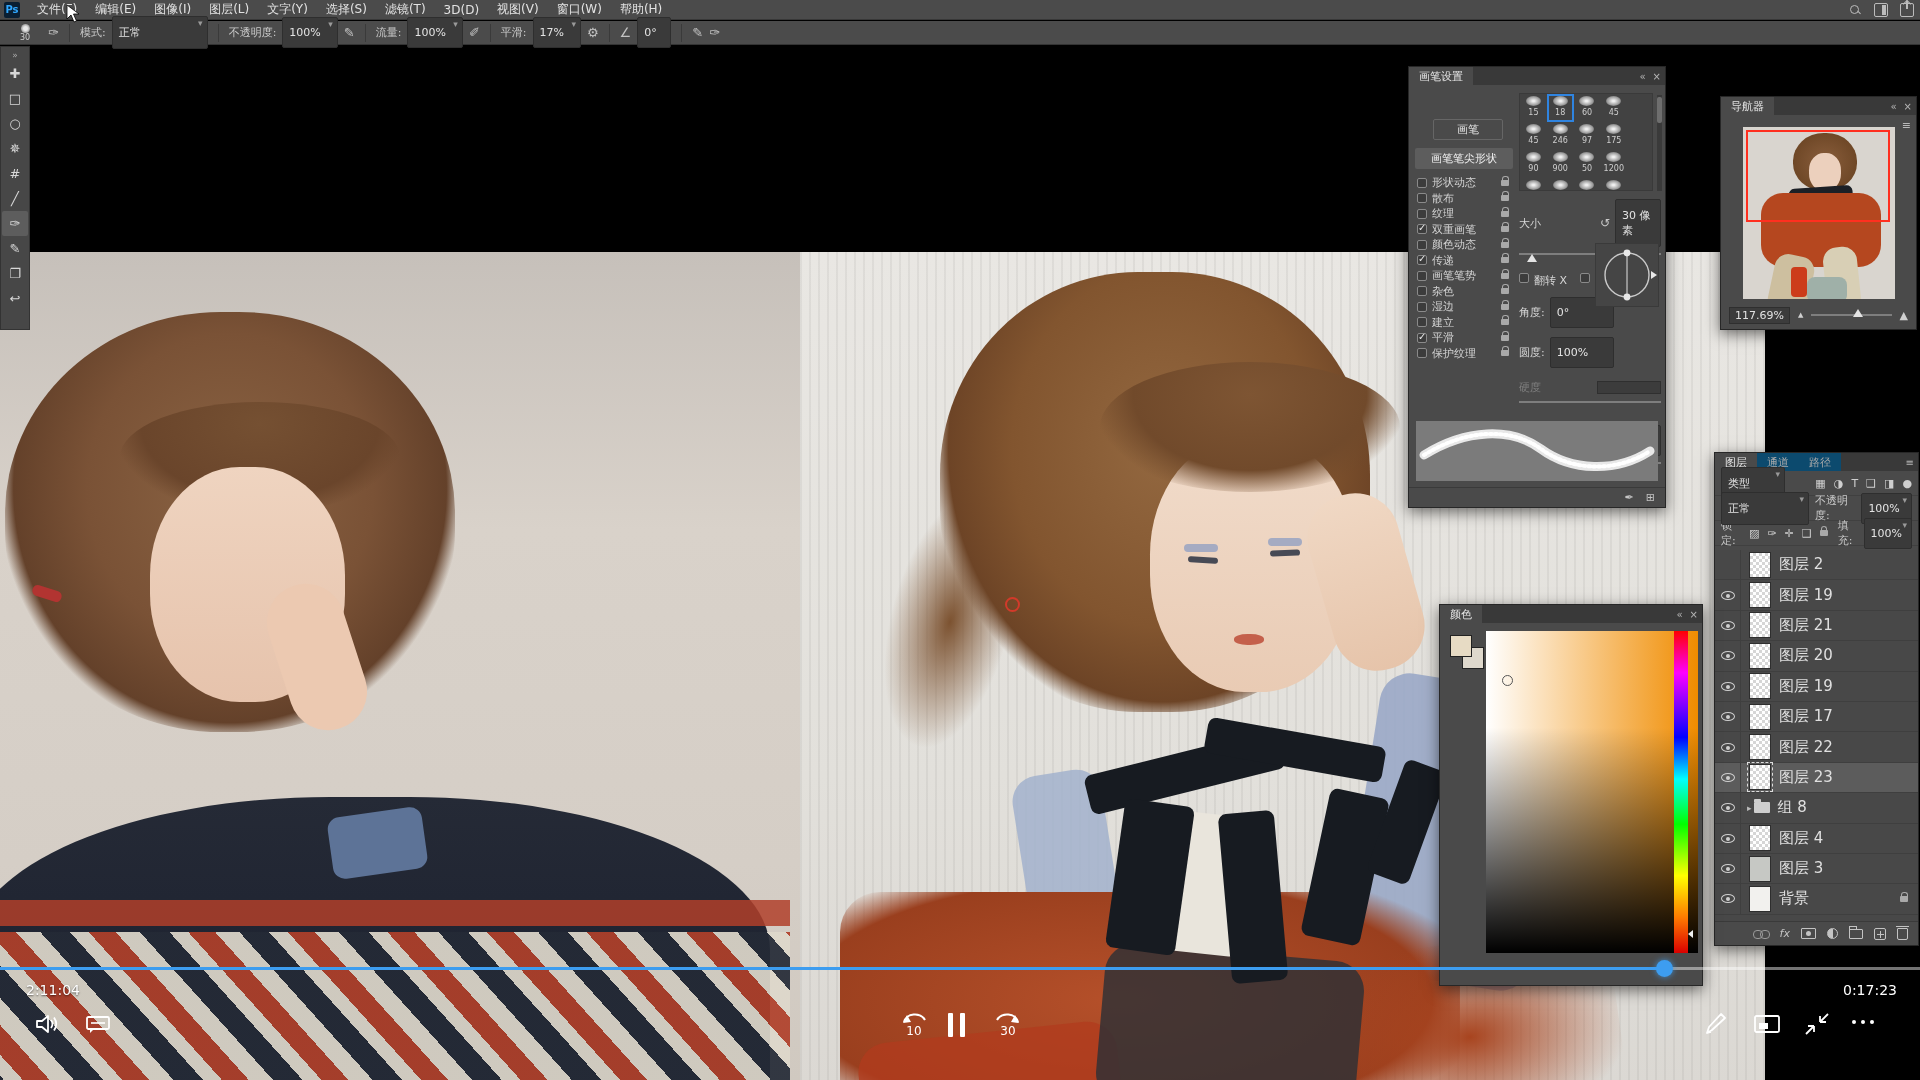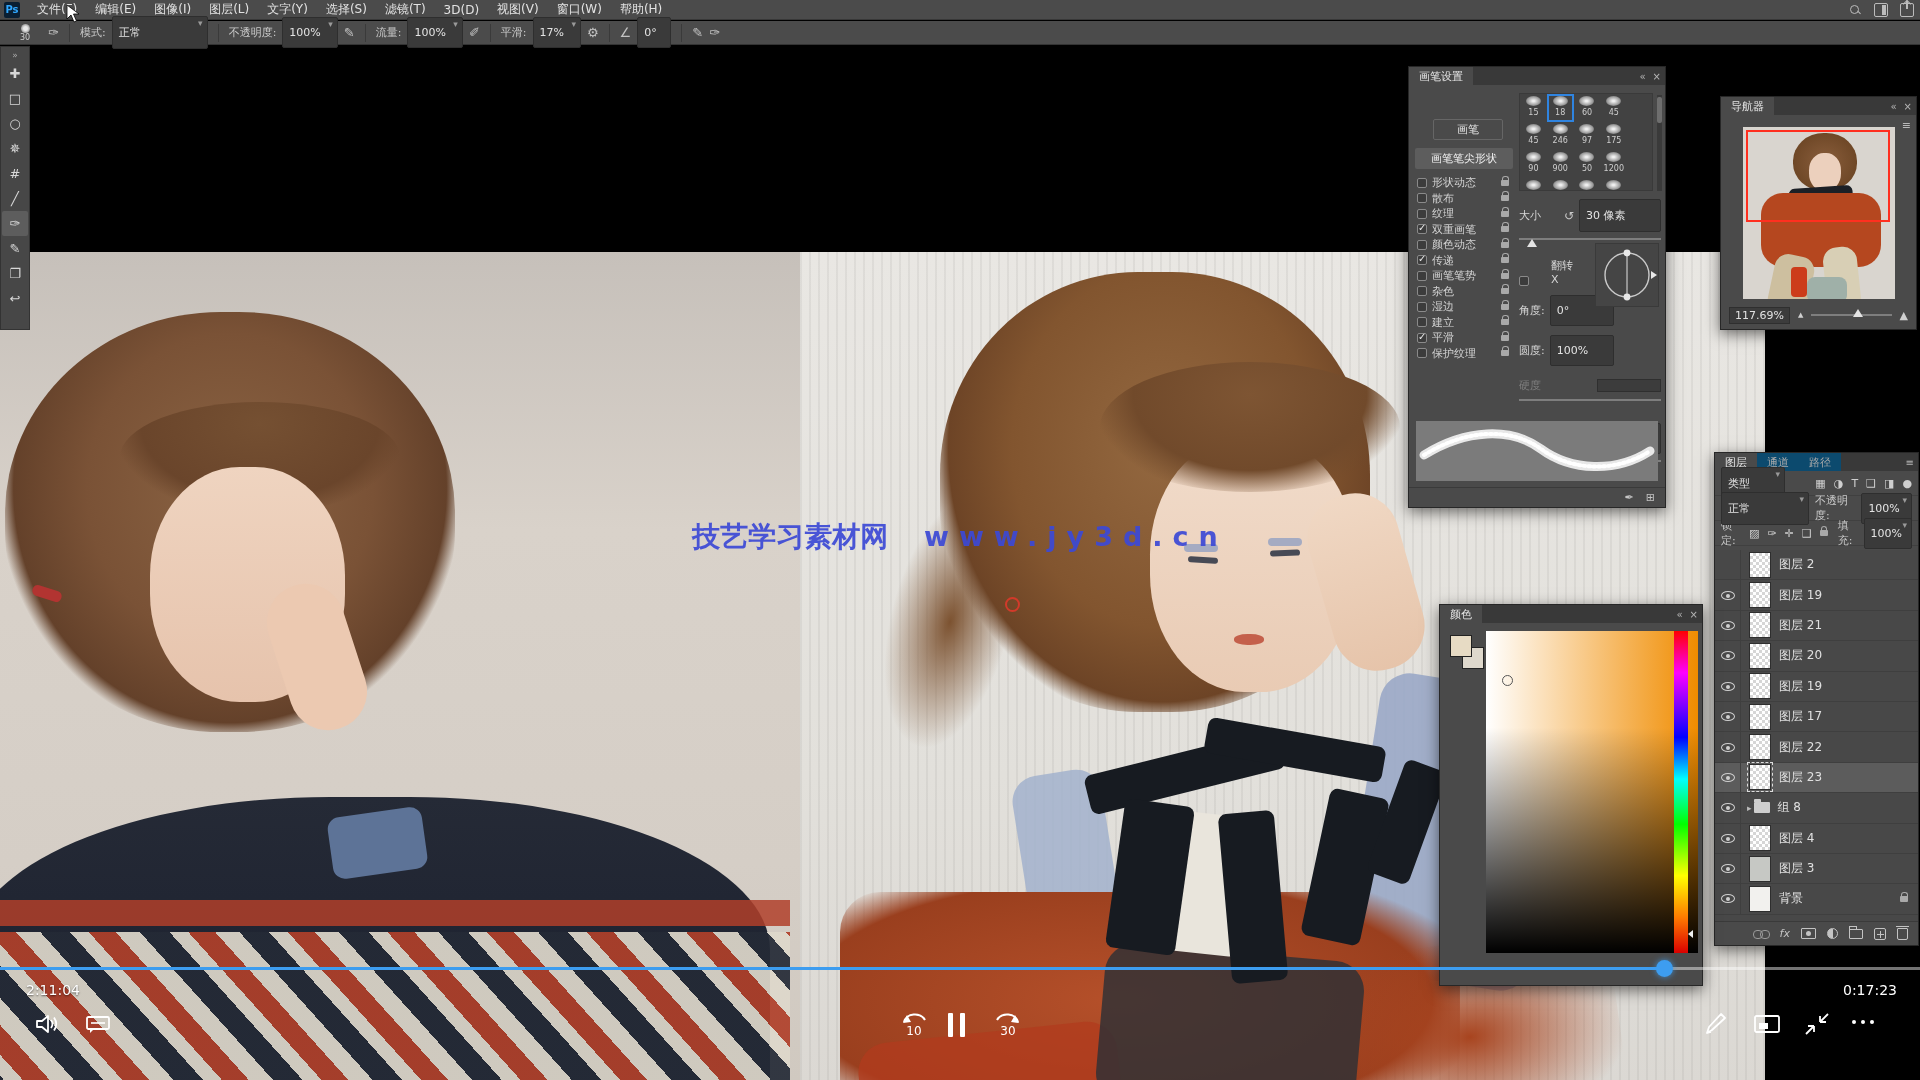--- a/index.html
+++ b/index.html
@@ -134,21 +134,21 @@
   .bblob{width:15px;height:10px;border-radius:50%;background:radial-gradient(ellipse,#efefef 10%,#9a9a9a 60%,rgba(130,130,130,0) 90%);}
   .bnum{font-size:8px;color:#cfcfcf;margin-top:2px;}
   #bp-scroll{position:absolute;left:248px;top:28px;width:5px;height:96px;background:#3a3a3a;}
   #bp-scroll::before{content:"";position:absolute;left:0;top:2px;width:5px;height:26px;background:#6e6e6e;border-radius:2px;}
   .bp-sizerow{display:flex;align-items:center;margin-top:8px;gap:5px;}
   .bp-sizerow .lbl{flex:1;}
   .reset-ic{font-size:12px;color:#c9c9c9;}
   .slider{position:relative;height:10px;margin-top:4px;}
   .slider .track{position:absolute;left:0;right:0;top:2px;height:2px;background:#7e7e7e;}
   .thumb{position:absolute;top:3px;width:0;height:0;border-left:5px solid transparent;border-right:5px solid transparent;border-bottom:8px solid #e4e4e4;}
-  .bp-fliprow{display:flex;align-items:flex-end;gap:22px;margin-top:12px;}
+  .bp-fliprow{display:flex;align-items:flex-start;gap:5px;margin-top:12px;}
   .bp-kv{display:flex;align-items:center;gap:5px;margin-top:9px;}
   .bp-kv .vbox{width:64px;}
   #bp-dial{position:absolute;right:2px;top:150px;width:64px;height:64px;border:1px solid #3a3a3a;background:#454545;}
   .bp-hard{color:#7d7d7d;margin-top:12px;}
   .hard-box{width:64px;height:13px;background:#3c3c3c;border:1px solid #2f2f2f;float:right;margin-top:-14px;}
   .bp-spacing{display:flex;align-items:center;gap:6px;margin-top:16px;}
   .bp-spacing .vbox{margin-left:auto;width:58px;}
   #bp-preview{position:absolute;left:7px;bottom:26px;width:242px;height:60px;background:#7b7b7b;}
   #bp-footer{position:absolute;left:0;bottom:0;width:100%;height:20px;border-top:1px solid #3a3a3a;
              display:flex;align-items:center;justify-content:flex-end;gap:12px;padding-right:10px;color:#c5c5c5;font-size:11px;}
@@ -180,21 +180,21 @@
   .layer-row{display:flex;align-items:center;height:30.4px;border-bottom:1px solid #3f3f3f;position:relative;}
   .layer-row.sel{background:#5c5c5c;}
   .eye-cell{width:26px;height:100%;border-right:1px solid #3f3f3f;display:flex;align-items:center;justify-content:center;flex:none;}
   .eye{width:14px;height:9px;border:1.3px solid #cfcfcf;border-radius:50%;position:relative;}
   .eye::after{content:"";position:absolute;left:4px;top:2px;width:4px;height:4px;border-radius:50%;background:#cfcfcf;}
   .lthumb{width:22px;height:26px;margin:0 8px;flex:none;border:1px solid #2e2e2e;
           background:#fff;background-image:linear-gradient(45deg,#d6d6d6 25%,transparent 25%,transparent 75%,#d6d6d6 75%),linear-gradient(45deg,#d6d6d6 25%,transparent 25%,transparent 75%,#d6d6d6 75%);background-size:6px 6px;background-position:0 0,3px 3px;}
   .lthumb.gray{background:#c6c8c4;background-image:none;}
   .lthumb.white{background:#f2f1ee;background-image:none;}
   .layer-row.sel .lthumb{outline:1px dashed #ddd;outline-offset:1px;}
-  .lname{font-size:12px;color:#e0e0e0;}
+  .lname{font-size:15px;color:#e0e0e0;}
   .grp-arrow{color:#bbb;font-size:9px;margin:0 2px 0 6px;}
   .folder{width:16px;height:11px;background:#cfcfcf;border-radius:1px;position:relative;margin-right:8px;flex:none;}
   .folder::before{content:"";position:absolute;left:0;top:-3px;width:7px;height:3px;background:#cfcfcf;border-radius:1px 1px 0 0;}
   .l-lock{margin-left:auto;margin-right:10px;}
   #layers-foot{position:absolute;left:0;bottom:0;width:100%;height:24px;border-top:1px solid #3a3a3a;
                display:flex;align-items:center;justify-content:flex-end;gap:11px;padding:0 10px;color:#c3c3c3;}
   .fi{position:relative;display:inline-block;}
   .i-link{width:16px;height:8px;}
   .i-link::before{content:"";position:absolute;left:0;top:0;width:8px;height:7px;border:1.3px solid #9a9a9a;border-radius:4px;}
   .i-link::after{content:"";position:absolute;left:7px;top:0;width:8px;height:7px;border:1.3px solid #9a9a9a;border-radius:4px;}
@@ -286,24 +286,20 @@
         <i style="left:60px;top:80px;width:70px;height:150px;transform:rotate(8deg)"></i>
         <i style="left:170px;top:90px;width:56px;height:170px;transform:rotate(-5deg)"></i>
         <i style="left:260px;top:70px;width:60px;height:150px;transform:rotate(12deg)"></i>
         <i style="left:330px;top:40px;width:44px;height:120px;transform:rotate(20deg)"></i>
       </div>
     </div>
 
     <div id="cursor-ring"></div>
   </div>
 
-  <div id="watermark">
-    <span class="wm-cjk">技艺学习素材网</span>
-    <span class="wm-url">www.jy3d.cn</span>
-  </div>
 
   <div id="menubar">
     <div class="ps-logo">Ps</div>
     <div id="menu-list" style="display:flex;height:20px;">
         <div class="menu-item">文件(F)</div>
         <div class="menu-item">编辑(E)</div>
         <div class="menu-item">图像(I)</div>
         <div class="menu-item">图层(L)</div>
         <div class="menu-item">文字(Y)</div>
         <div class="menu-item">选择(S)</div>
@@ -496,21 +492,21 @@
           <div class="bcell">
             <span class="bblob"></span>
           </div>
           <div class="bcell">
             <span class="bblob"></span>
           </div>
         </div>
       <div class="bp-sizerow">
         <span class="lbl">大小</span>
         <span class="reset-ic">↺</span>
-        <span class="vbox" style="width:82px">30 像素</span>
+        <span class="vbox" style="width:46px">30 像素</span>
       </div>
       <div class="slider">
         <div class="track"></div>
           <div class="thumb" style="left:8px"></div>
       </div>
       <div class="bp-fliprow">
         <span class="cb"></span>
         <span>翻转 X</span>
         <span class="cb" style="margin-left:8px"></span>
         <span>翻转 Y</span>

